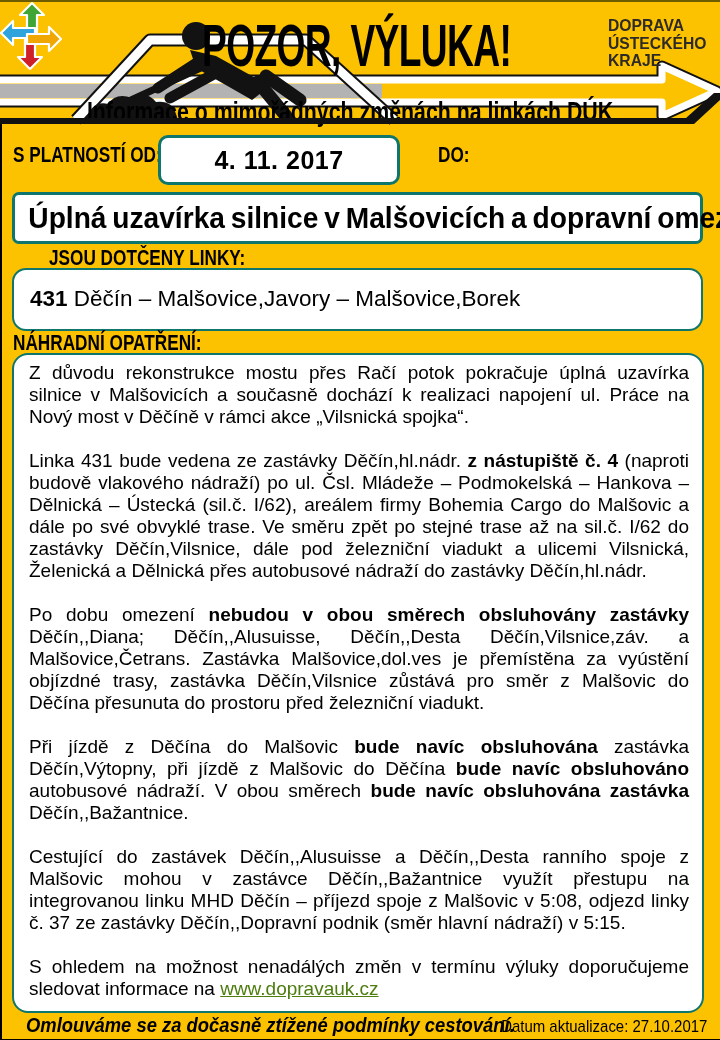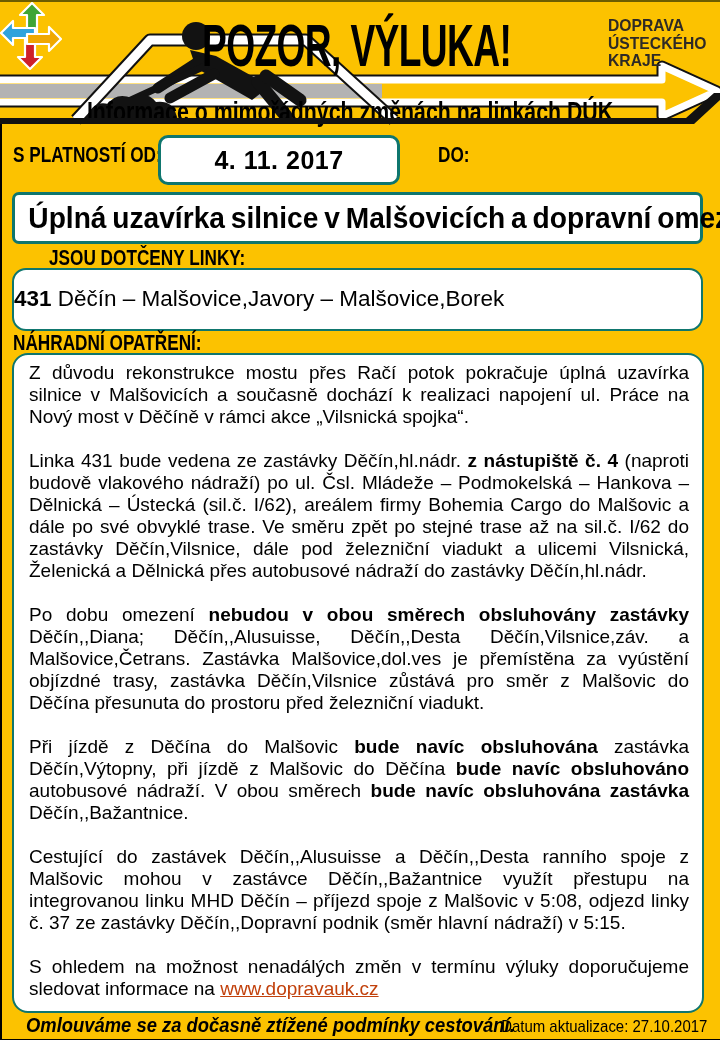--- a/index.html
+++ b/index.html
@@ -31,27 +31,27 @@
   
   .cond{display:inline-block;transform:scaleX(.8);transform-origin:0 50%;white-space:nowrap;}
   .lbl{position:absolute;font-weight:bold;font-size:21.5px;}
   .whitebox{position:absolute;background:#fff;border:3px solid #0f766e;box-sizing:border-box;}
   .datebox{width:242px;height:50px;border-radius:10px;text-align:center;
            font-size:25px;font-weight:bold;line-height:44px;letter-spacing:.5px;}
   .titlebox{left:12px;top:190px;width:691px;height:52px;border-radius:7px;text-align:center;
             font-size:29px;font-weight:bold;line-height:46px;}
   .titlebox .inner{display:inline-block;transform:scaleX(.97);word-spacing:-2px;white-space:nowrap;}
   .linesbox{left:12px;top:266px;width:691px;height:63px;border-radius:14px;border-width:2.5px;
-            font-size:22.5px;line-height:58px;}
+            font-size:22.5px;line-height:58px;padding-left:16px;}
   .linesbox .num{font-weight:bold;}
   .bigbox{left:12px;top:351px;width:692px;height:660px;border-radius:16px;border-width:2.5px;
           padding:7px 13px 8px 15px;font-size:19px;line-height:22px;text-align:justify;}
   .para{margin:0 0 22px 0;}
   .b{font-weight:bold;}
-  a.link{color:#c2410c;text-decoration:underline;cursor:pointer;}
+  a.link{color:#4d7c0f;text-decoration:underline;cursor:pointer;}
   
   .apology{position:absolute;left:26px;top:1012px;font-size:20px;font-weight:bold;font-style:italic;
            transform:scaleX(.92);transform-origin:0 0;white-space:nowrap;}
   .updated{position:absolute;right:13px;top:1015px;font-size:17px;
            transform:scaleX(.88);transform-origin:100% 0;white-space:nowrap;}
 </style>
 </head>
 <body>
 
 <div class="poster">

